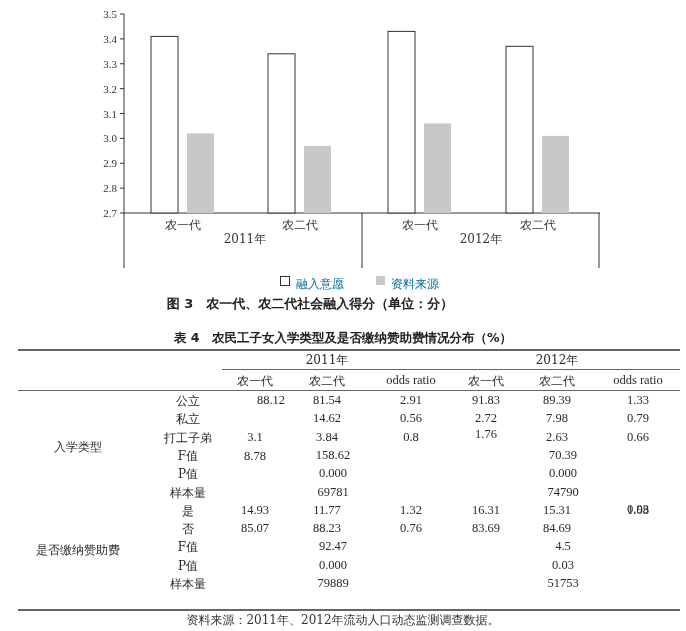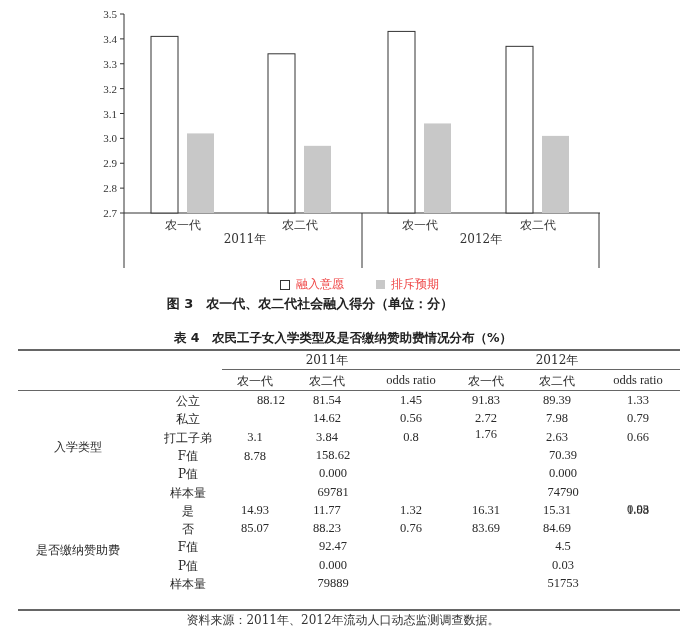--- a/index.html
+++ b/index.html
@@ -1,22 +1,22 @@
 <!DOCTYPE html>
 <html><head>
 <meta charset="utf-8">
 <style>
   html, body { margin: 0; padding: 0; background: #ffffff; }
   body { width: 686px; height: 631px; position: relative; overflow: hidden;
          font-family: "DejaVu Serif", "Liberation Serif", serif; color: #2a2a2a; }
   #chart { position: absolute; left: 0; top: 0; width: 686px; height: 280px; }
   .tick { font-size: 11px; fill: #333; font-family: "Liberation Serif", serif; }
   .cat { font-size: 12px; fill: #333; }
-  .legend { position: absolute; left: 280px; top: 276px; font-size: 12px; color: #ef4444;
-            font-family: "DejaVu Sans", sans-serif; display: flex; align-items: center; gap: 6px; }
+  .legend { position: absolute; left: 280px; top: 276px; font-size: 12px; color: #0369a1;
+            font-family: "DejaVu Sans", sans-serif; display: flex; gap: 6px; }
   .lg-box-white { display:inline-block; width: 8px; height: 8px; border: 1.5px solid #333; background:#fff; }
   .lg-box-gray { display:inline-block; width: 9px; height: 9px; background:#c8c8c8; margin-left: 26px; }
   .fig-caption { position: absolute; left: 0; width: 620px; top: 295px; text-align: center;
                  font-family: "DejaVu Sans", sans-serif; font-weight: bold; font-size: 13px; color: #222; }
   .tbl-caption { position: absolute; left: 0; width: 686px; top: 330px; text-align: center;
                  font-family: "DejaVu Sans", sans-serif; font-weight: bold; font-size: 12.5px; color: #222; }
   .hr { position: absolute; background: #666; }
   .t { position: absolute; font-size: 12.5px; white-space: nowrap; transform: translateX(-50%);
        font-family: "Liberation Serif", "DejaVu Serif", serif; }
   .cn { font-family: "DejaVu Serif", serif; font-size: 12px; }
@@ -71,21 +71,21 @@
       <text x="538" y="229" text-anchor="middle" class="cat">农二代</text>
       <text x="245" y="243" text-anchor="middle" class="cat">2011年</text>
       <text x="481" y="243" text-anchor="middle" class="cat">2012年</text>
     </g>
 </svg>
 
 <div class="legend">
   <span class="lg-box-white"></span>
   <span>融入意愿</span>
   <span class="lg-box-gray"></span>
-  <span>排斥预期</span>
+  <span>资料来源</span>
 </div>
 
 <div class="fig-caption">图 3　农一代、农二代社会融入得分（单位：分）</div>
 
 <div class="tbl-caption">表 4　农民工子女入学类型及是否缴纳赞助费情况分布（%）</div>
 
 <div class="hr" style="left:18px; top:349px; width:662px; height:2px;"></div>
 <div class="hr" style="left:222px; top:369px; width:458px; height:1px;"></div>
 <div class="hr" style="left:18px; top:390px; width:662px; height:1px;"></div>
 <div class="hr" style="left:18px; top:609px; width:662px; height:1.5px;"></div>
@@ -95,21 +95,21 @@
     <div class="t cn" style="left: 557px; top: 352px;">2012年</div>
     <div class="t cn" style="left: 255px; top: 373px;">农一代</div>
     <div class="t cn" style="left: 327px; top: 373px;">农二代</div>
     <div class="t" style="left: 411px; top: 373px;">odds ratio</div>
     <div class="t cn" style="left: 486px; top: 373px;">农一代</div>
     <div class="t cn" style="left: 557px; top: 373px;">农二代</div>
     <div class="t" style="left: 638px; top: 373px;">odds ratio</div>
     <div class="t cn" style="left: 188px; top: 393px;">公立</div>
     <div class="t" style="left: 271px; top: 393px;">88.12</div>
     <div class="t" style="left: 327px; top: 393px;">81.54</div>
-    <div class="t" style="left: 411px; top: 393px;">1.45</div>
+    <div class="t" style="left: 411px; top: 393px;">2.91</div>
     <div class="t" style="left: 486px; top: 393px;">91.83</div>
     <div class="t" style="left: 557px; top: 393px;">89.39</div>
     <div class="t" style="left: 638px; top: 393px;">1.33</div>
     <div class="t cn" style="left: 188px; top: 411.3px;">私立</div>
     <div class="t" style="left: 255px; top: 411.3px; margin-top: 38px;">8.78</div>
     <div class="t" style="left: 327px; top: 411.3px;">14.62</div>
     <div class="t" style="left: 411px; top: 411.3px;">0.56</div>
     <div class="t" style="left: 486px; top: 411.3px;">2.72</div>
     <div class="t" style="left: 557px; top: 411.3px;">7.98</div>
     <div class="t" style="left: 638px; top: 411.3px;">0.79</div>

